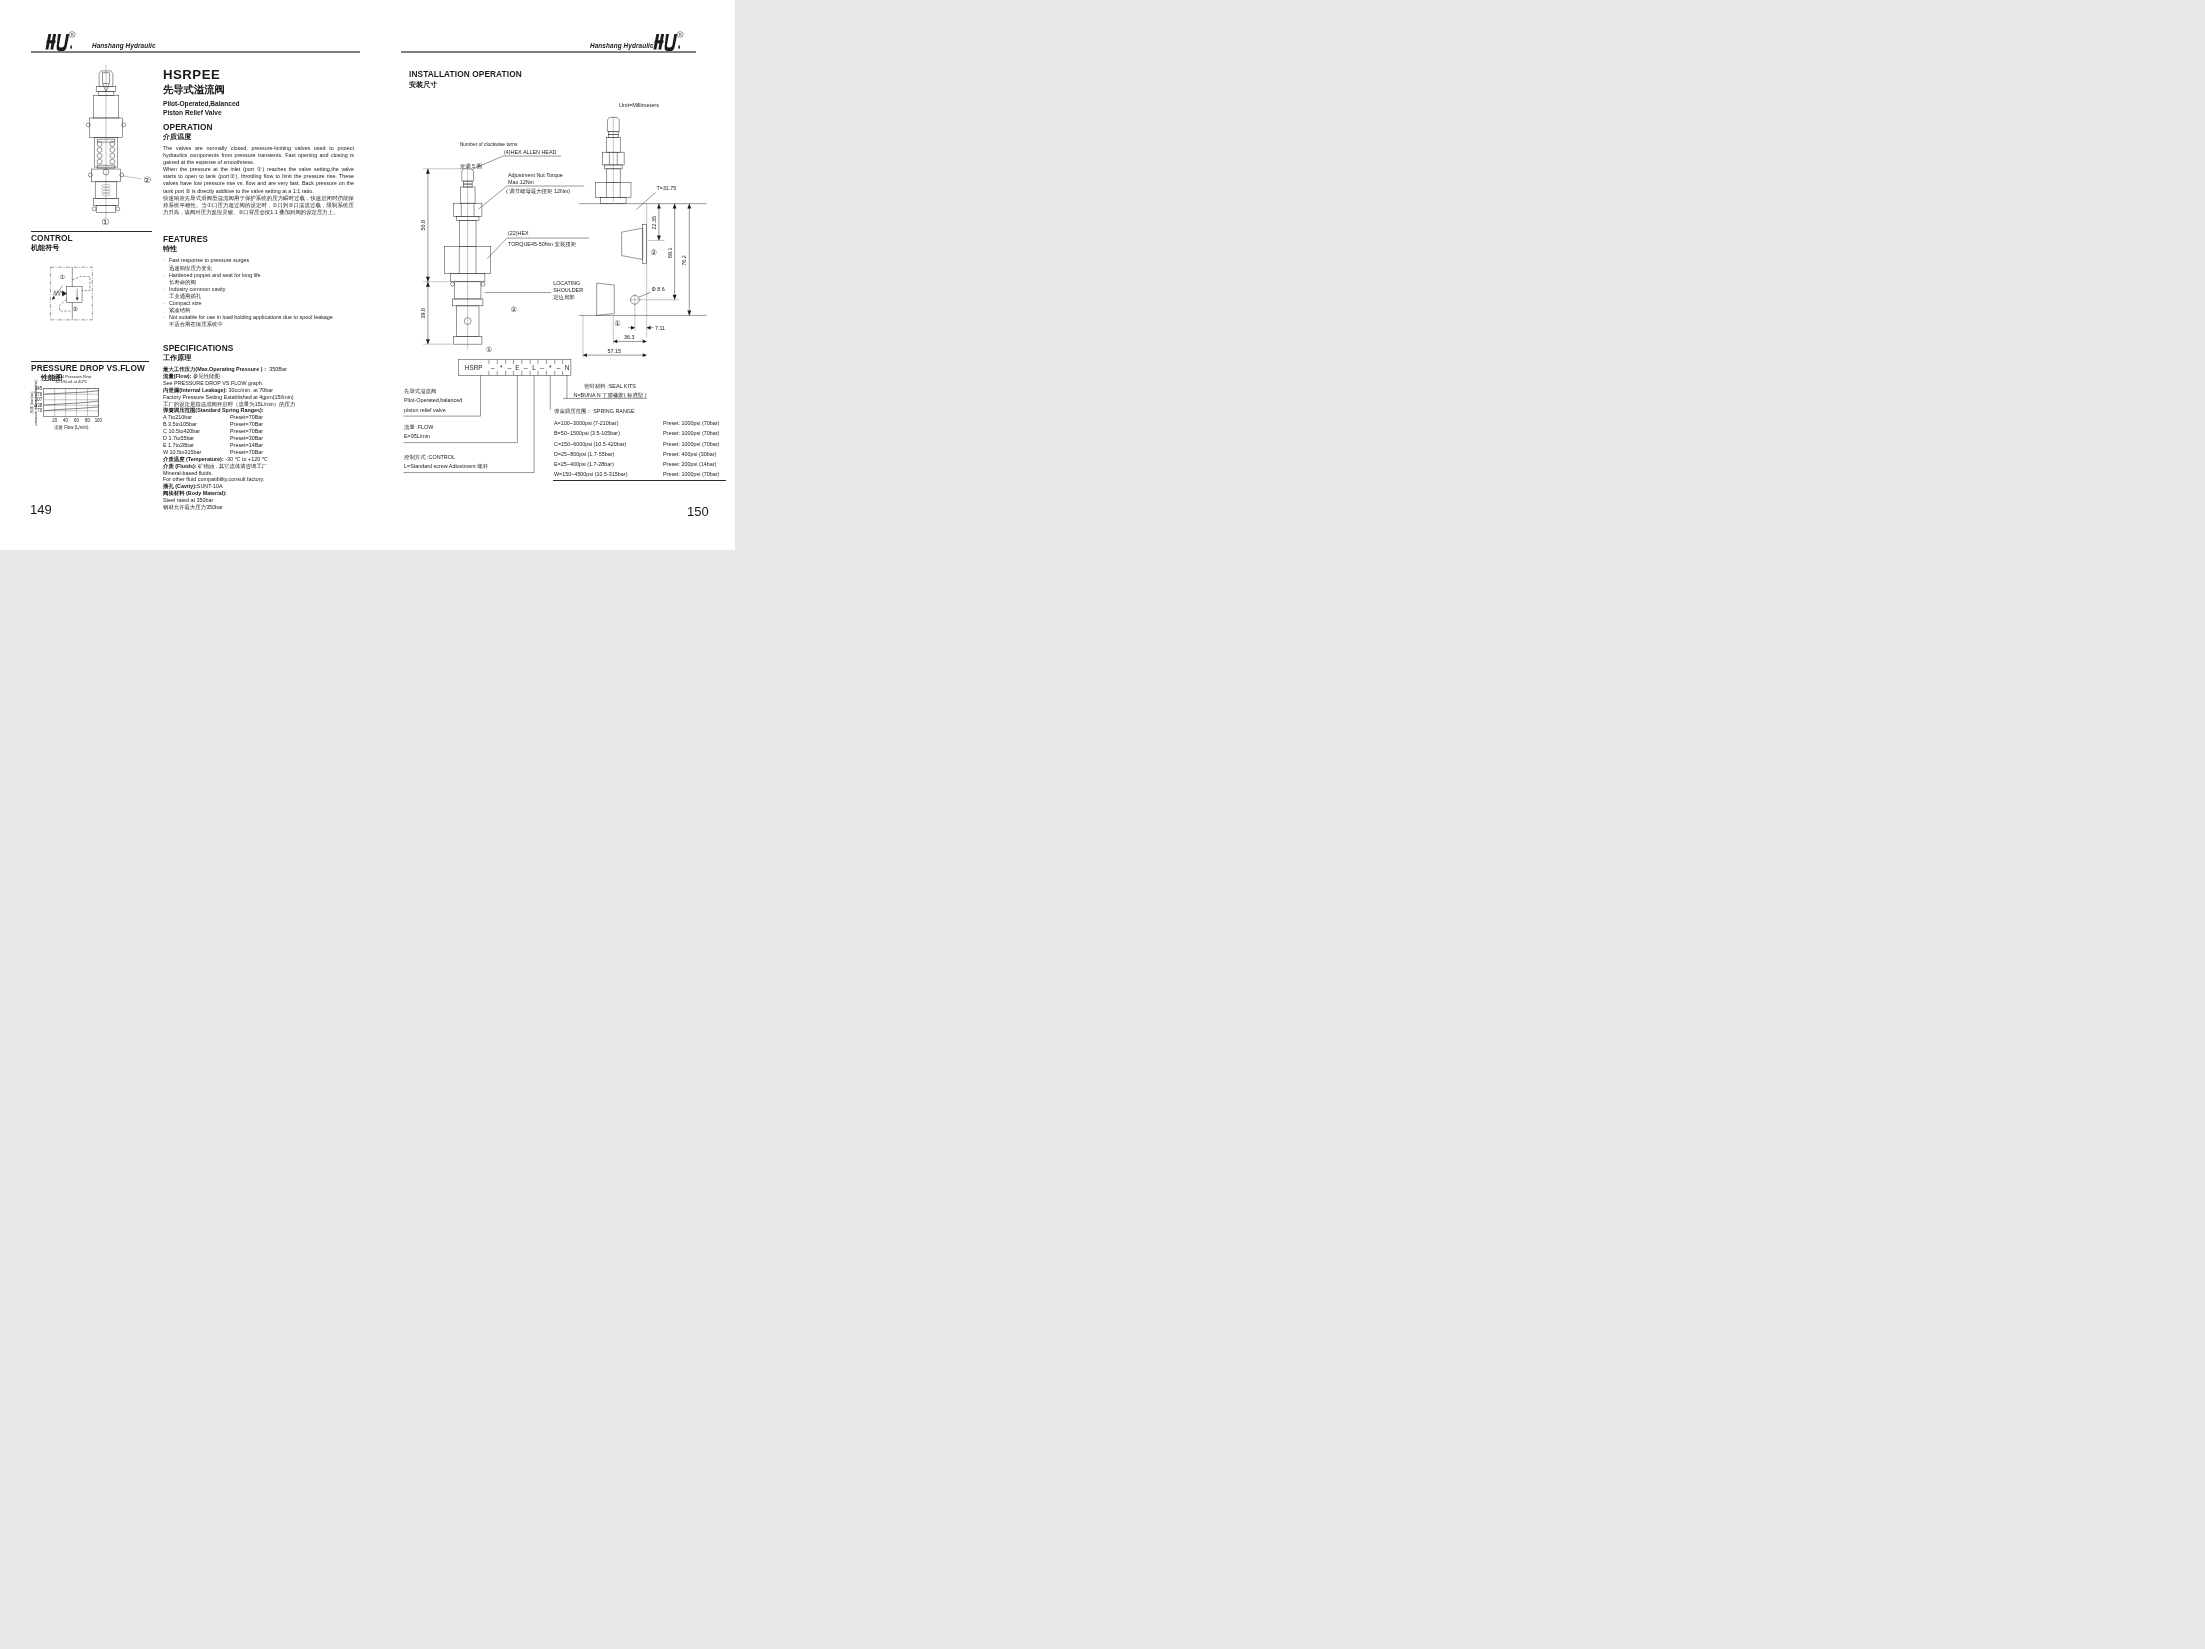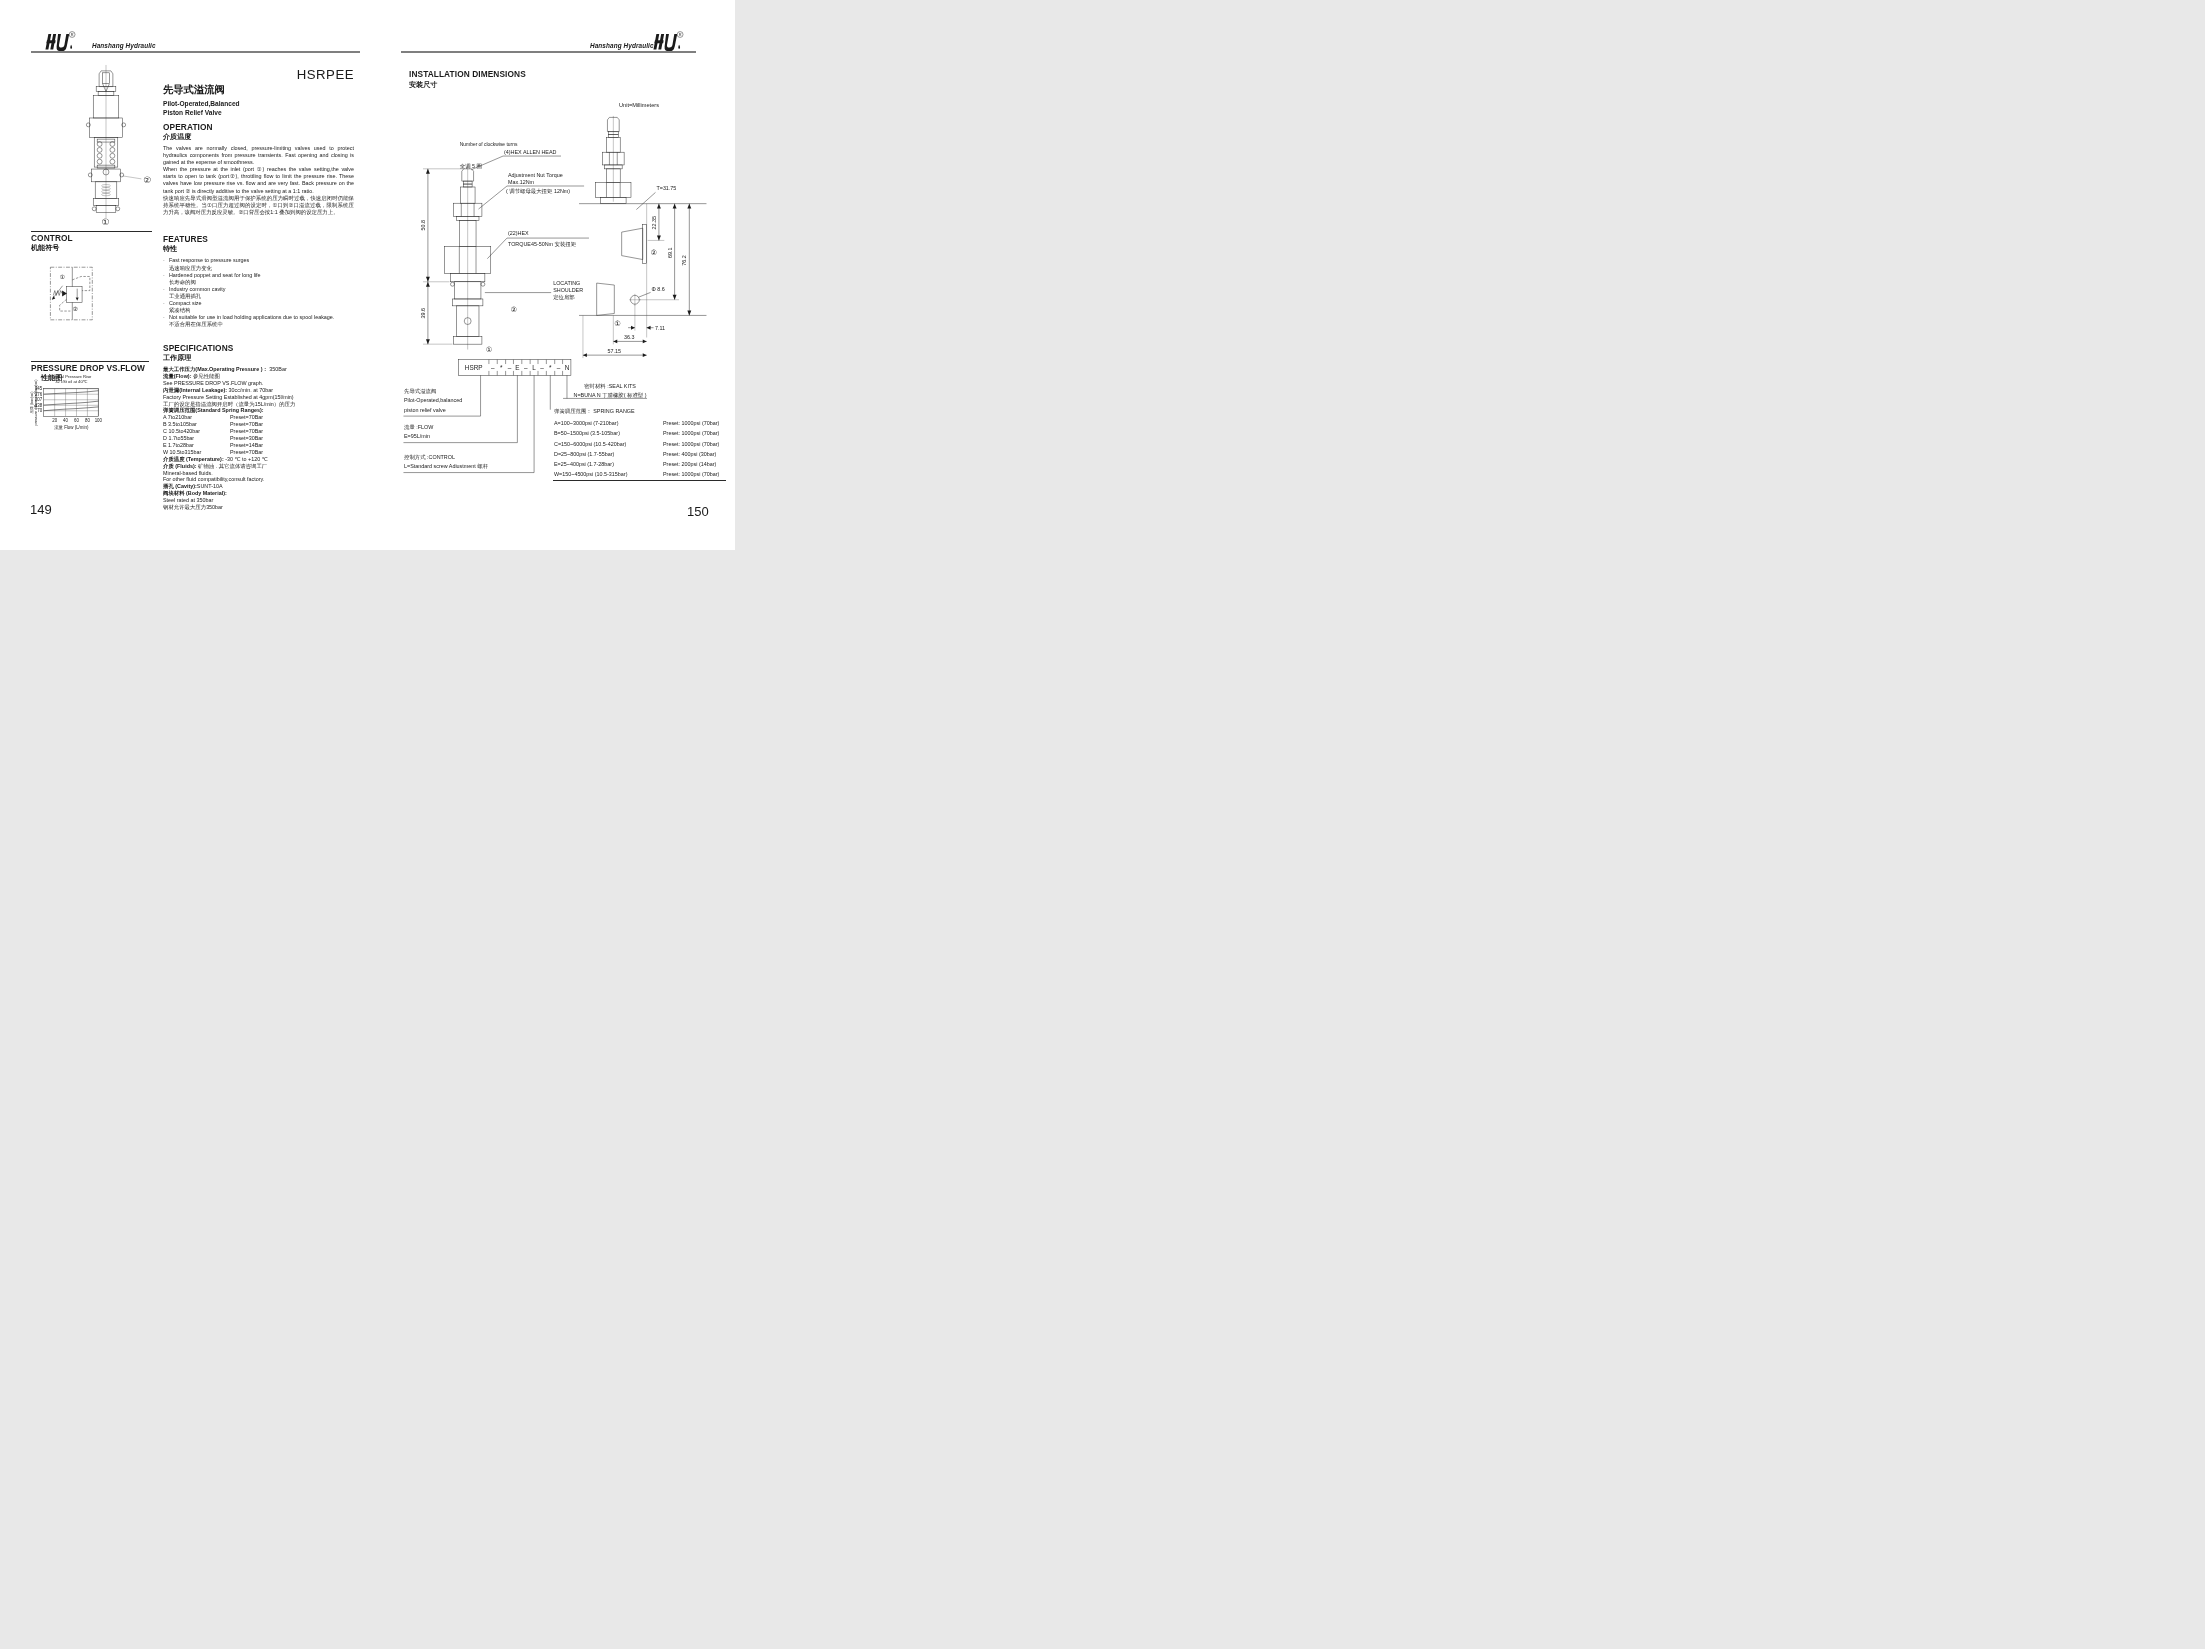--- a/index.html
+++ b/index.html
@@ -4,21 +4,21 @@
 <style>
   html,body{margin:0;padding:0;background:#e8e8e8;}
   .sheet{position:relative;width:735px;height:550px;background:#ffffff;
          font-family:"Liberation Sans","DejaVu Sans",sans-serif;color:#1b1b1b;overflow:hidden;}
   .abs{position:absolute;}
   .rule{position:absolute;height:2px;background:#7f7f7f;}
   .thinline{position:absolute;height:0.5px;background:#2a2a2a;}
   .brand-text{font-style:italic;font-weight:bold;font-size:6.4px;letter-spacing:0.1px;}
   .h-sec{font-size:8.3px;font-weight:bold;letter-spacing:0.1px;line-height:9.8px;}
   .h-cn{font-size:7.1px;font-weight:bold;line-height:8.8px;}
-  .title-model{font-size:13.2px;font-weight:normal;letter-spacing:0.5px;line-height:15.7px;text-align:right;}
+  .title-model{font-size:13.2px;font-weight:bold;letter-spacing:0.5px;line-height:15.7px;}
   .title-cn{font-size:10.3px;font-weight:bold;line-height:14.7px;}
   .title-sub{font-size:6.6px;font-weight:bold;line-height:8.3px;}
   .body-txt{font-size:5.4px;line-height:7.1px;text-align:justify;}
   .body-txt p{margin:0;}
   .feat{font-size:5.4px;line-height:7.1px;}
   .feat .en{display:flex;}
   .feat .bullet{width:5.9px;flex:0 0 5.9px;}
   .feat .cn{padding-left:5.9px;}
   .spec{font-size:5.4px;line-height:6.9px;white-space:nowrap;}
   .spec b{font-weight:bold;}
@@ -256,21 +256,21 @@
       <polygon points="13,40 19,8 25,8 19,40"></polygon>
       <polygon points="5,27 6,21 24,21 23,27"></polygon>
       <path d="M29,8 L35,8 L31,30 Q30,36 36,36 Q41,36 42,31 L46,8 L52,8 L47,33 Q45,44 35,44 Q25,44 26,34 Z"></path>
       <path d="M56,30 C58,34 59,37 56,39 C53,37 54,34 56,30 Z"></path>
     </g>
     <circle cx="58" cy="9" r="6" class="ln"></circle>
     <text x="58" y="12" font-size="8" text-anchor="middle">R</text>
   </svg>
   <div class="rule" style="left:401px;top:51px;width:295px"></div>
 
-  <div class="abs h-sec" style="left:409px;top:70px">INSTALLATION DIMENSIONS</div>
+  <div class="abs h-sec" style="left:409px;top:70px">INSTALLATION OPERATION</div>
   <div class="abs h-cn" style="left:409px;top:81px">安装尺寸</div>
   <div class="abs" style="left:619px;top:102px;font-size:5.6px">Unit=Millimeters</div>
 
   <svg class="abs" style="left:417px;top:131px" width="177" height="222" viewBox="0 0 360 452">
     <line x1="103" y1="70" x2="103" y2="445" class="thin"></line>
 
     <text x="87" y="31" font-size="10">Number of clockwise turns</text>
     <text x="87" y="76" font-size="11">全调 5 圈</text>
     <text x="177" y="47" font-size="11">(4)HEX  ALLEN HEAD</text>
     <line x1="175" y1="51" x2="293" y2="51" class="ln"></line>

